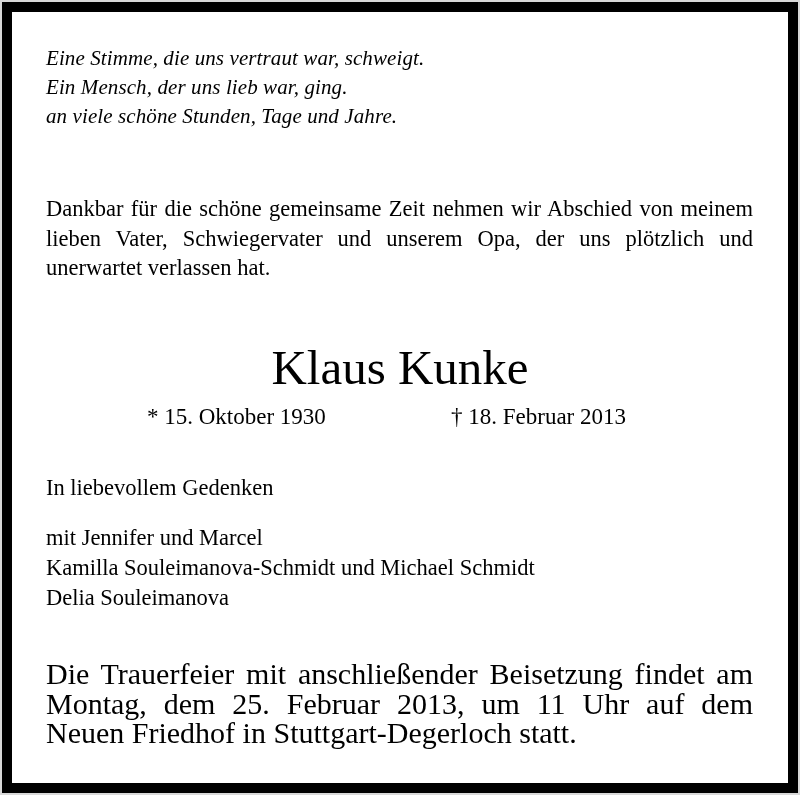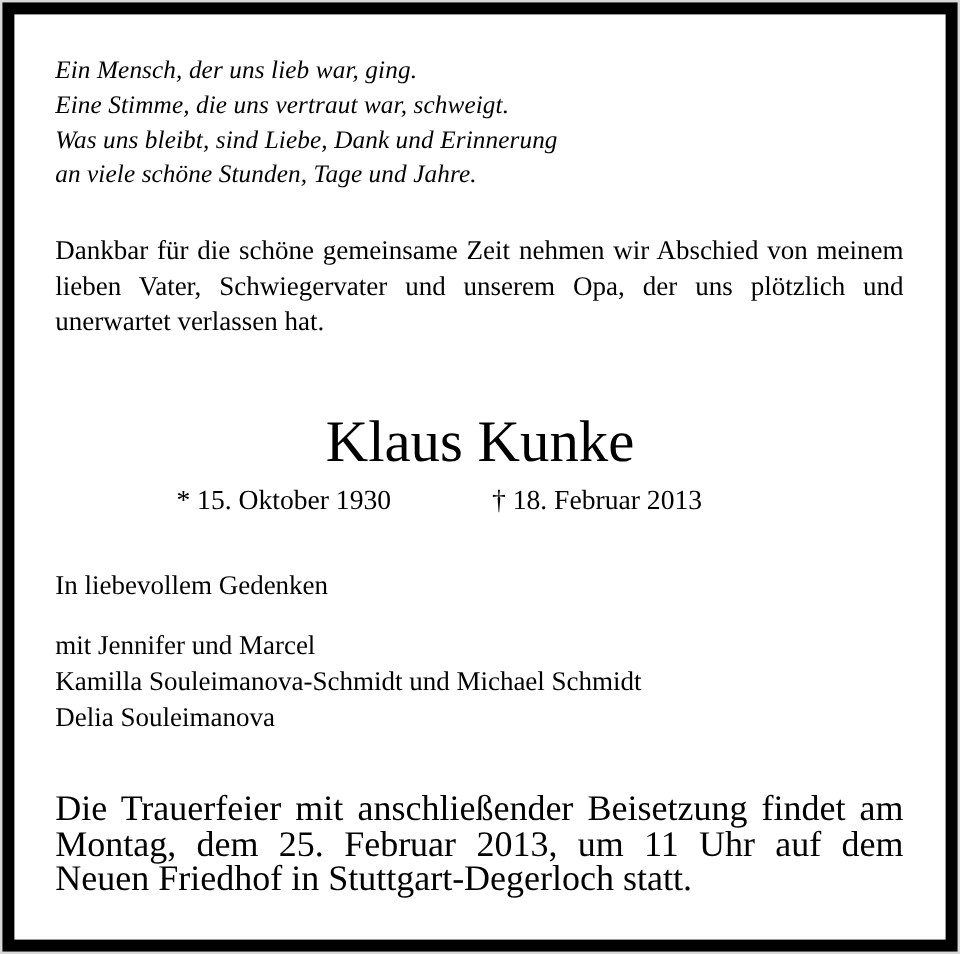--- a/index.html
+++ b/index.html
@@ -43,21 +43,21 @@
       font-size: 49px;
       line-height: 60px;
     }
     .dates {
       position: absolute;
       top: 402px; left: 0; width: 800px;
       font-size: 23px;
       line-height: 30px;
     }
     .dates .born { position: absolute; left: 147px; white-space: nowrap; }
-    .dates .died { position: absolute; left: 410px; white-space: nowrap; }
+    .dates .died { position: absolute; left: 451px; white-space: nowrap; }
     .mourners {
       position: absolute;
       left: 46px; top: 473px;
       font-size: 22.5px;
     }
     .mourners .heading { line-height: 30px; margin-bottom: 20px; white-space: nowrap; }
     .mourners .line { line-height: 30px; white-space: nowrap; }
     .service {
       position: absolute;
       left: 46px; top: 659px;
@@ -66,23 +66,22 @@
       line-height: 29.5px;
       text-align: justify;
     }
   </style>
 </head>
 <body>
 
 <div class="frame"></div>
 
 <div class="poem">
+  <div>Eine Stimme, die uns vertraut war, schweigt.</div>
   <div>Ein Mensch, der uns lieb war, ging.</div>
-  <div>Eine Stimme, die uns vertraut war, schweigt.</div>
-  <div>Was uns bleibt, sind Liebe, Dank und Erinnerung</div>
   <div>an viele schöne Stunden, Tage und Jahre.</div>
 </div>
 
 <div class="intro">Dankbar für die schöne gemeinsame Zeit nehmen wir Abschied von meinem lieben Vater, Schwiegervater und unserem Opa, der uns plötzlich und unerwartet verlassen hat.</div>
 
 <div class="name">Klaus Kunke</div>
 
 <div class="dates">
   <span class="born">* 15. Oktober 1930</span>
   <span class="died">† 18. Februar 2013</span>

